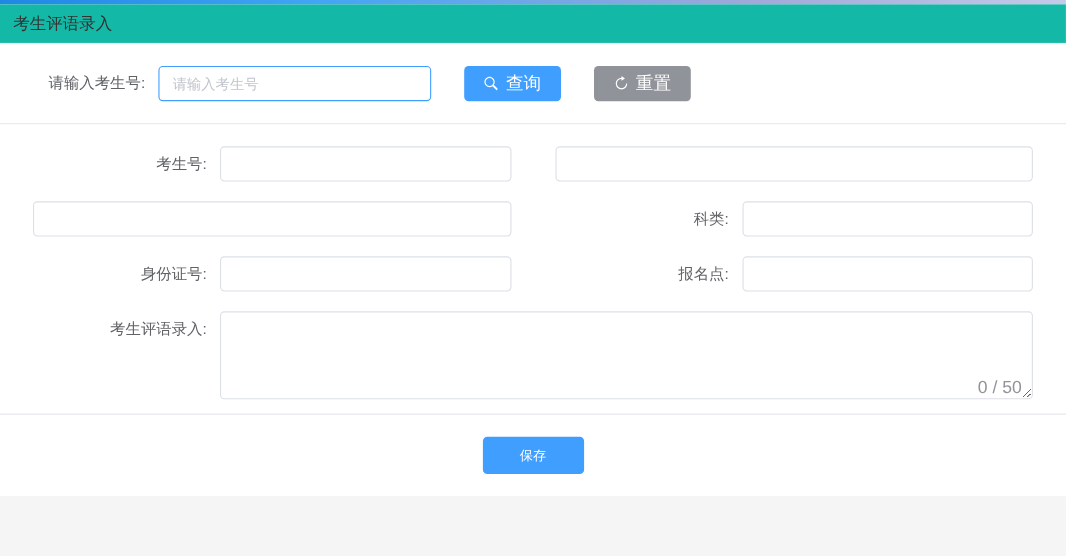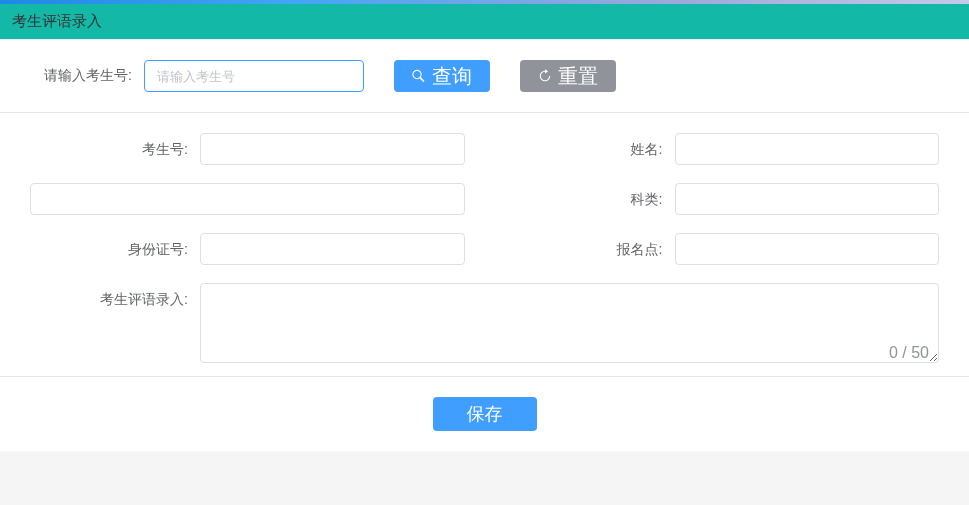--- a/index.html
+++ b/index.html
@@ -6,42 +6,42 @@
 body { font-family: "Microsoft YaHei", "PingFang SC", sans-serif; background: #f5f5f5; font-size: 14px; color: #606266; }
 
 .top-bar { height: 4px; background: linear-gradient(90deg, #1e88e5 0%, #42a5f5 30%, #9fa8da 70%, #c5cae9 100%); }
 
 .page-title { background: #14b8a6; padding: 8px 12px; font-size: 15px; color: #333; border-bottom: 1px solid #eee; }
 
 .section { background: #fff; padding: 20px 0; }
 
 .search-row { display: flex; align-items: center; padding-left: 44px; }
 .search-label { width: 100px; text-align: right; padding-right: 12px; color: #606266; }
-.search-input { width: 220px; height: 32px; border: 1px solid #409eff; border-radius: 4px; padding: 0 12px; font-size: 13px; outline: none; }
+.search-input { width: 248px; height: 32px; border: 1px solid #409eff; border-radius: 4px; padding: 0 12px; font-size: 13px; outline: none; }
 .search-input::placeholder { color: #c0c4cc; }
 
-.btn { display: inline-flex; align-items: center; justify-content: flex-start; height: 32px; padding: 0 18px; border: none; border-radius: 4px; font-size: 20px; cursor: pointer; color: #fff; margin-left: 30px; }
+.btn { display: inline-flex; align-items: center; justify-content: flex-start; height: 32px; padding: 0 18px; border: none; border-radius: 4px; font-size: 16px; cursor: pointer; color: #fff; margin-left: 30px; }
 .btn-primary { background: #409eff; }
 .btn-info { background: #909399; }
 .btn .icon { margin-right: 6px; display: inline-flex; }
 
 .divider { height: 1px; background: #e4e7ed; }
 
 .form-section { background: #fff; padding: 20px 0 10px; }
 .form-grid { display: grid; grid-template-columns: 1fr 1fr; column-gap: 40px; row-gap: 18px; padding: 0 30px; }
 .form-item { display: flex; align-items: center; }
 .form-item.full { grid-column: 1 / -1; align-items: flex-start; }
 .form-label { width: 170px; text-align: right; padding-right: 12px; color: #606266; line-height: 32px; flex-shrink: 0; }
 .form-input { flex: 1; height: 32px; border: 1px solid #dcdfe6; border-radius: 4px; padding: 0 12px; font-size: 13px; outline: none; background: #fff; color: #606266; }
 .textarea-wrap { flex: 1; position: relative; }
 .form-textarea { width: 100%; height: 80px; border: 1px solid #dcdfe6; border-radius: 4px; padding: 8px 12px; font-size: 13px; outline: none; resize: vertical; font-family: inherit; color: #606266; }
 .char-count { position: absolute; right: 10px; bottom: 4px; font-size: 16px; color: #909399; pointer-events: none; }
 
 .footer { background: #fff; padding: 20px 0; display: flex; justify-content: center; border-top: 1px solid #e4e7ed; }
-.btn-save { background: #409eff; color: #fff; border: none; border-radius: 4px; height: 34px; padding: 0 34px; font-size: 18px; cursor: pointer; }
+.btn-save { background: #409eff; color: #fff; border: none; border-radius: 4px; height: 34px; padding: 0 34px; font-size: 12px; cursor: pointer; }
 
 svg { width: 14px; height: 14px; }
 </style>
 </head>
 <body>
 
 <div class="top-bar"></div>
 
 <div class="page-title">考生评语录入</div>
 
@@ -70,21 +70,20 @@
 
 <div class="divider"></div>
 
 <div class="form-section">
   <div class="form-grid">
     <div class="form-item">
       <div class="form-label">考生号:</div>
       <input class="form-input" type="text" value="" style="">
     </div>
     <div class="form-item">
-      <div class="form-label">姓名:</div>
       <input class="form-input" type="text" value="" style="">
     </div>
     <div class="form-item">
       <input class="form-input" type="text" value="" style="">
     </div>
     <div class="form-item">
       <div class="form-label">科类:</div>
       <input class="form-input" type="text" value="" style="">
     </div>
     <div class="form-item">

